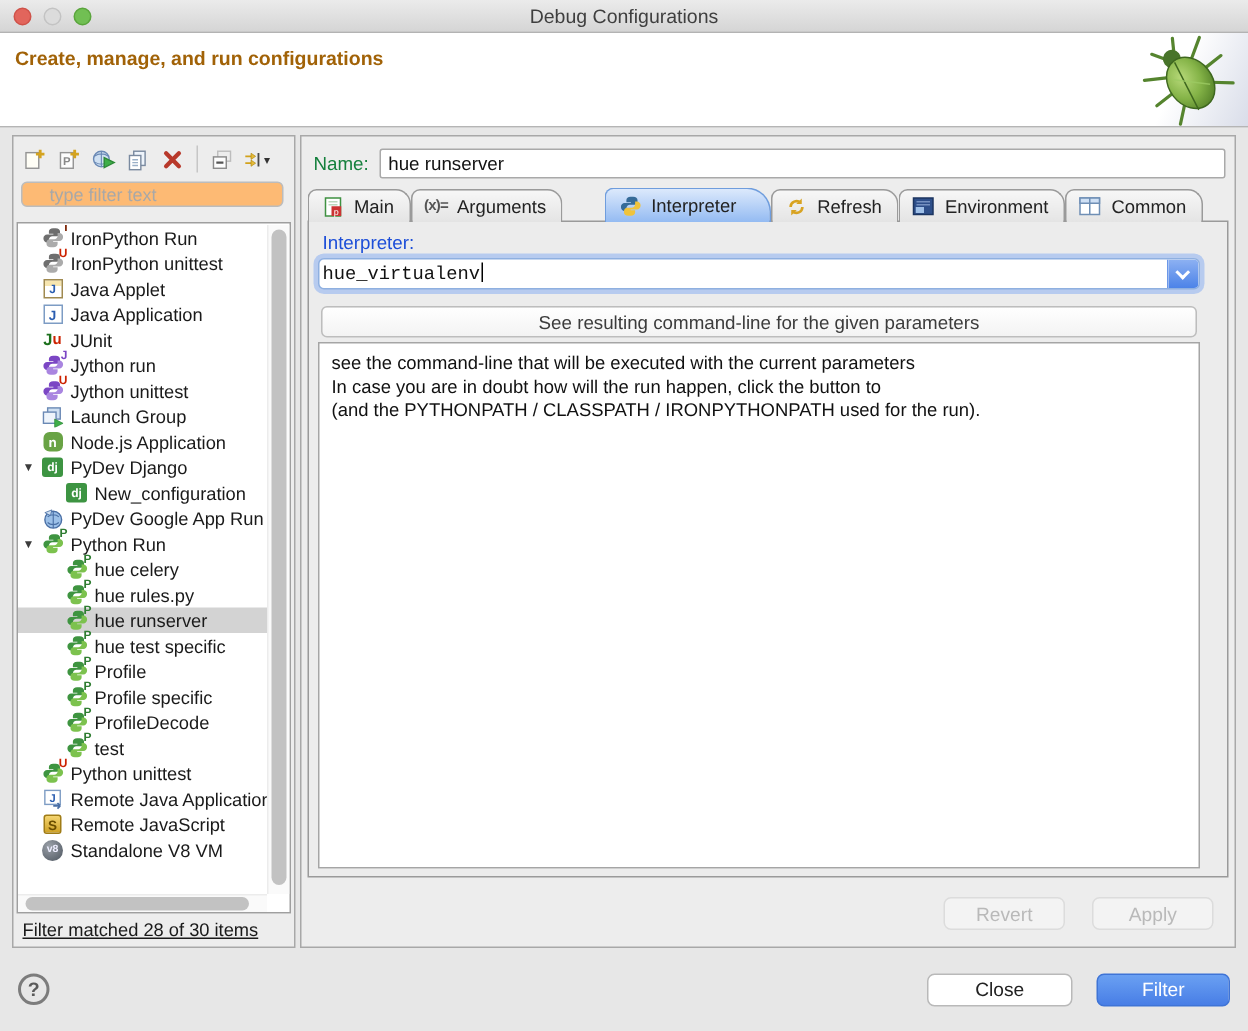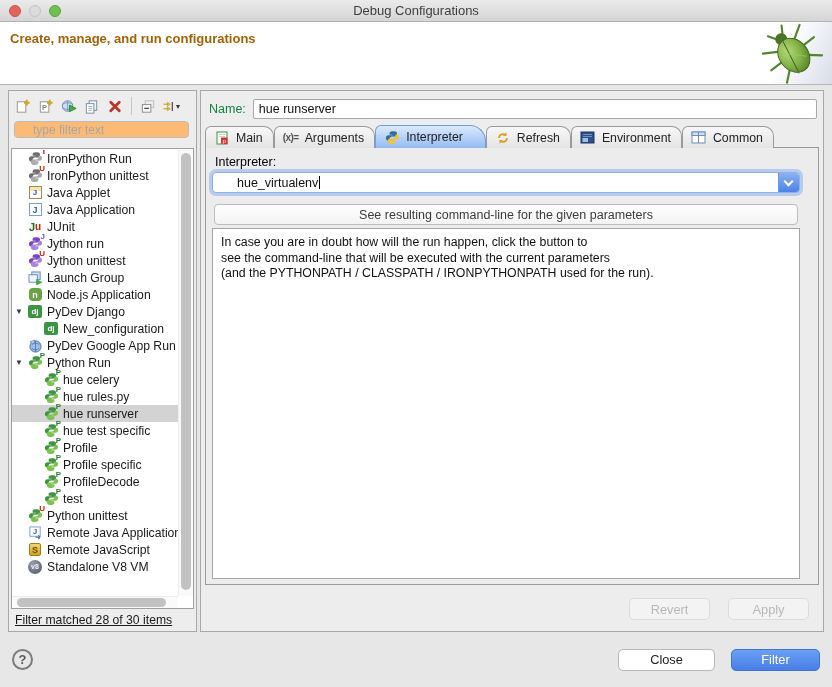--- a/index.html
+++ b/index.html
@@ -86,34 +86,34 @@
     height:22px; display:inline-flex; align-items:center; gap:5px;
     padding:0 10px 0 7px; margin-right:0;
     border:1px solid #9a9a9a; border-bottom:none;
     border-radius:6px 10px 0 0;
     background:linear-gradient(#f7f7f7,#e4e4e4);
     font-size:12.3px; color:#222; position:relative;
   }
   .tab.sel {
     background:linear-gradient(#dce9fc,#94bbf2);
     border-color:#6f9ddd; border-radius:6px 16px 0 0;
-    padding-right:22px; z-index:3; height:23px;
+    padding-right:22px; z-index:3; height:23px;margin-left:28px;
   }
   .argsym { font-size:10px; color:#555; font-weight:bold; letter-spacing:-0.5px; }
   .tab-body {
     position:absolute; top:56px; left:4px; right:4px; bottom:46px;
     border:1px solid #9a9a9a; background:#ececec; z-index:1;
   }
-  .interp-label { position:absolute; top:7px; left:9px; font-size:12.5px; color:#000000; }
+  .interp-label { position:absolute; top:7px; left:9px; font-size:12.5px; color:#1d4ed8; }
   .combo {
     position:absolute; top:24px; left:6px; right:18px; height:21px;
     background:#fff; border:1px solid #8fb0e0; border-radius:4px;
     box-shadow:0 0 0 3px rgba(120,165,245,0.45);
   }
-  .combo-text { font-size:12.5px; line-height:19px; padding-left:24px; color:#111; }
+  .combo-text { font-size:12.5px; line-height:19px; padding-left:2px; color:#111;font-family:Liberation Mono, monospace; }
   .caret { display:inline-block; width:1px; height:13px; background:#000; vertical-align:-2px; margin-left:1px; }
   .combo-btn {
     position:absolute; right:0; top:0; bottom:0; width:21px;
     background:linear-gradient(#8db1f2,#4c83e8);
     border-left:1px solid #6b97e8; border-radius:0 3px 3px 0;
   }
   .chev { position:absolute; left:6px; top:5px; width:7px; height:7px; border-right:2px solid #fff; border-bottom:2px solid #fff; transform:rotate(45deg); }
   .cmdline-btn {
     position:absolute; top:56px; left:8px; right:20px; height:21px;
     border:1px solid #bdbdbd; border-radius:4px;
@@ -590,22 +590,22 @@
   <div class="tab-body">
     <div class="interp-label">Interpreter:</div>
     <div class="combo">
       <span class="combo-text">hue_virtualenv</span><span class="caret"></span>
       <span class="combo-btn">
           <span class="chev"></span>
         </span>
     </div>
     <button class="cmdline-btn">See resulting command-line for the given parameters</button>
     <div class="info-box" id="infoBox">
+        <div>see the command-line that will be executed with the current parameters</div>
         <div>In case you are in doubt how will the run happen, click the button to</div>
-        <div>see the command-line that will be executed with the current parameters</div>
         <div>(and the PYTHONPATH / CLASSPATH / IRONPYTHONPATH used for the run).</div>
       </div>
   </div>
   <div class="action-row">
     <button class="std-btn disabled" disabled="">Revert</button>
     <button class="std-btn disabled" disabled="">Apply</button>
   </div>
 </div>
 
 <div class="footer">

